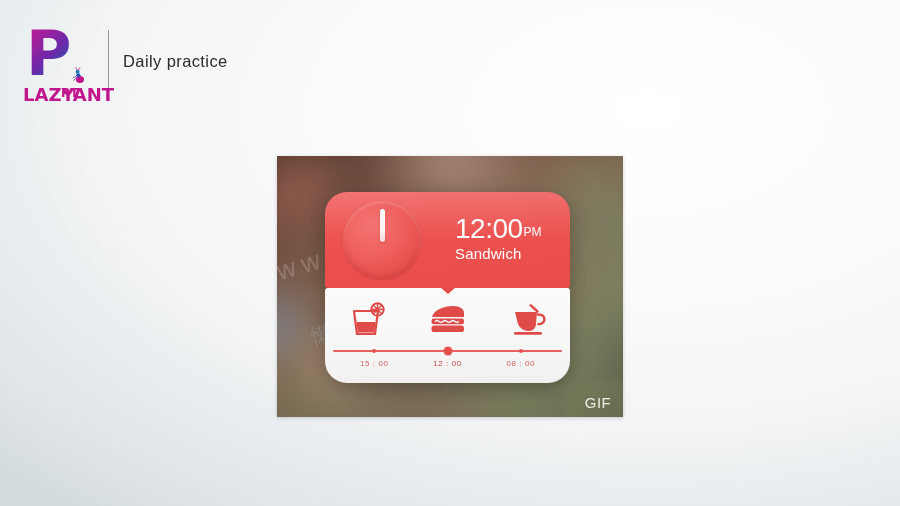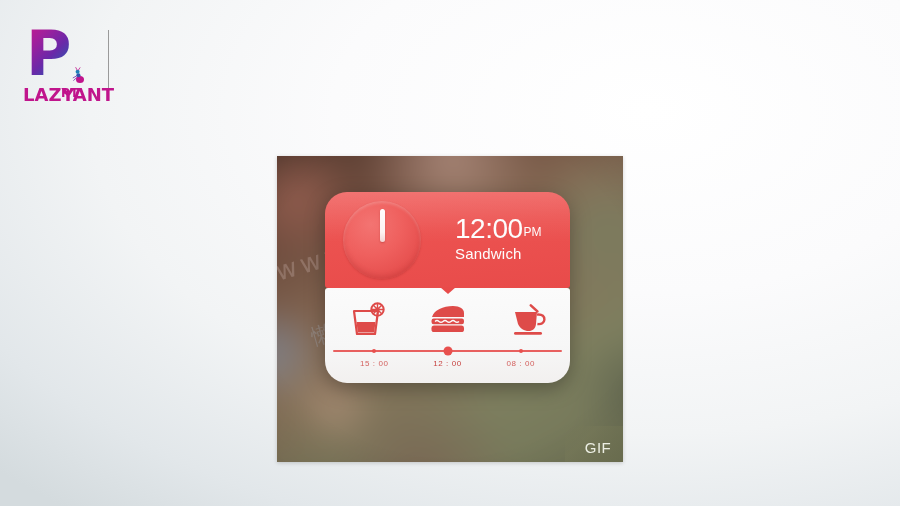--- a/index.html
+++ b/index.html
@@ -104,21 +104,21 @@
     letter-spacing: 1.2px;
     font-family: "DejaVu Sans", sans-serif;
   }
 
   
   #photo {
     position: absolute;
     left: 277px;
     top: 156px;
     width: 346px;
-    height: 306px;
+    height: 261px;
     overflow: hidden;
     background: #5a4338;
     box-shadow: 0 1px 4px rgba(0,0,0,0.18);
   }
 
   
   .bokeh {
     position: absolute;
     inset: -30px;
     background:
@@ -353,20 +353,21 @@
         <path d="M7.3 4.2 L9.2 1.4" stroke="#c0158c" stroke-width="0.8" fill="none"></path>
         <path d="M5.5 10 L1.8 12" stroke="#6b28a8" stroke-width="0.8" fill="none"></path>
         <path d="M5.8 11.5 L2.4 14.6" stroke="#6b28a8" stroke-width="0.8" fill="none"></path>
       </svg>
       <div class="logo-lazyant">LAZYANT</div>
     </div>
 
     <div class="divider"></div>
 
     <div class="titles">
+      <div class="title-en">Daily practice</div>
     </div>
   </div>
 
   <div id="photo">
     <div class="bokeh"></div>
 
     <div class="watermark">www.ppt设计师</div>
     <div class="watermark w2">懒蚂蚁设计</div>
 
     <div id="card">

